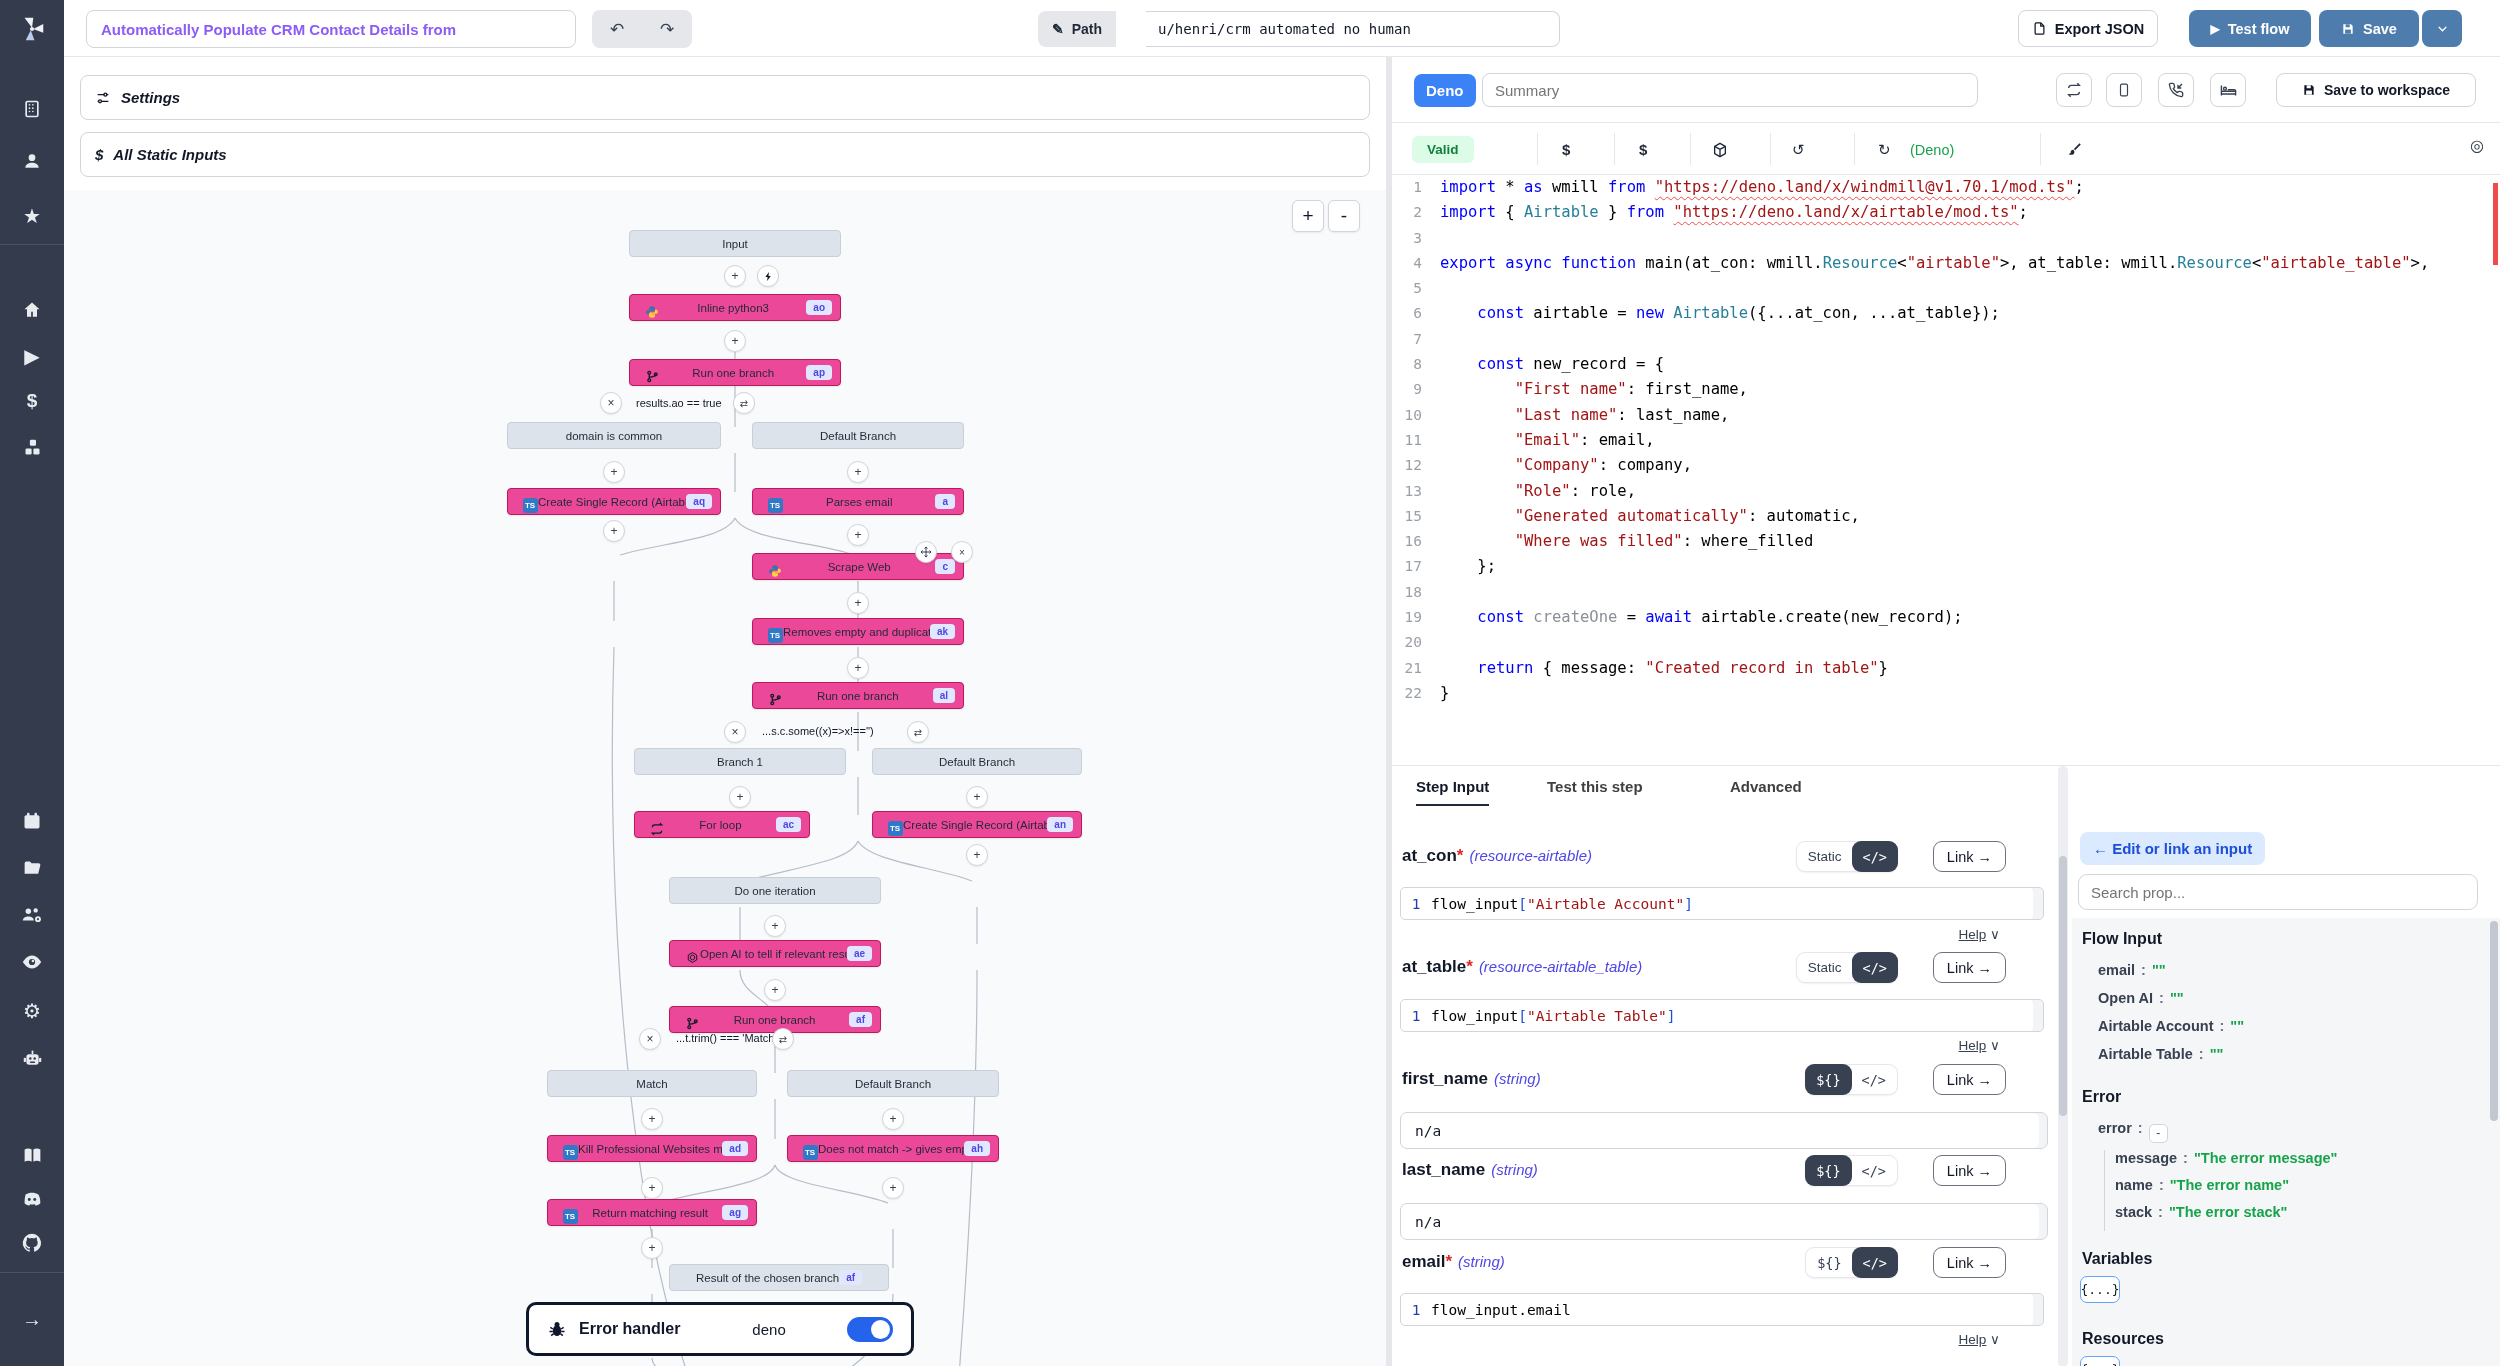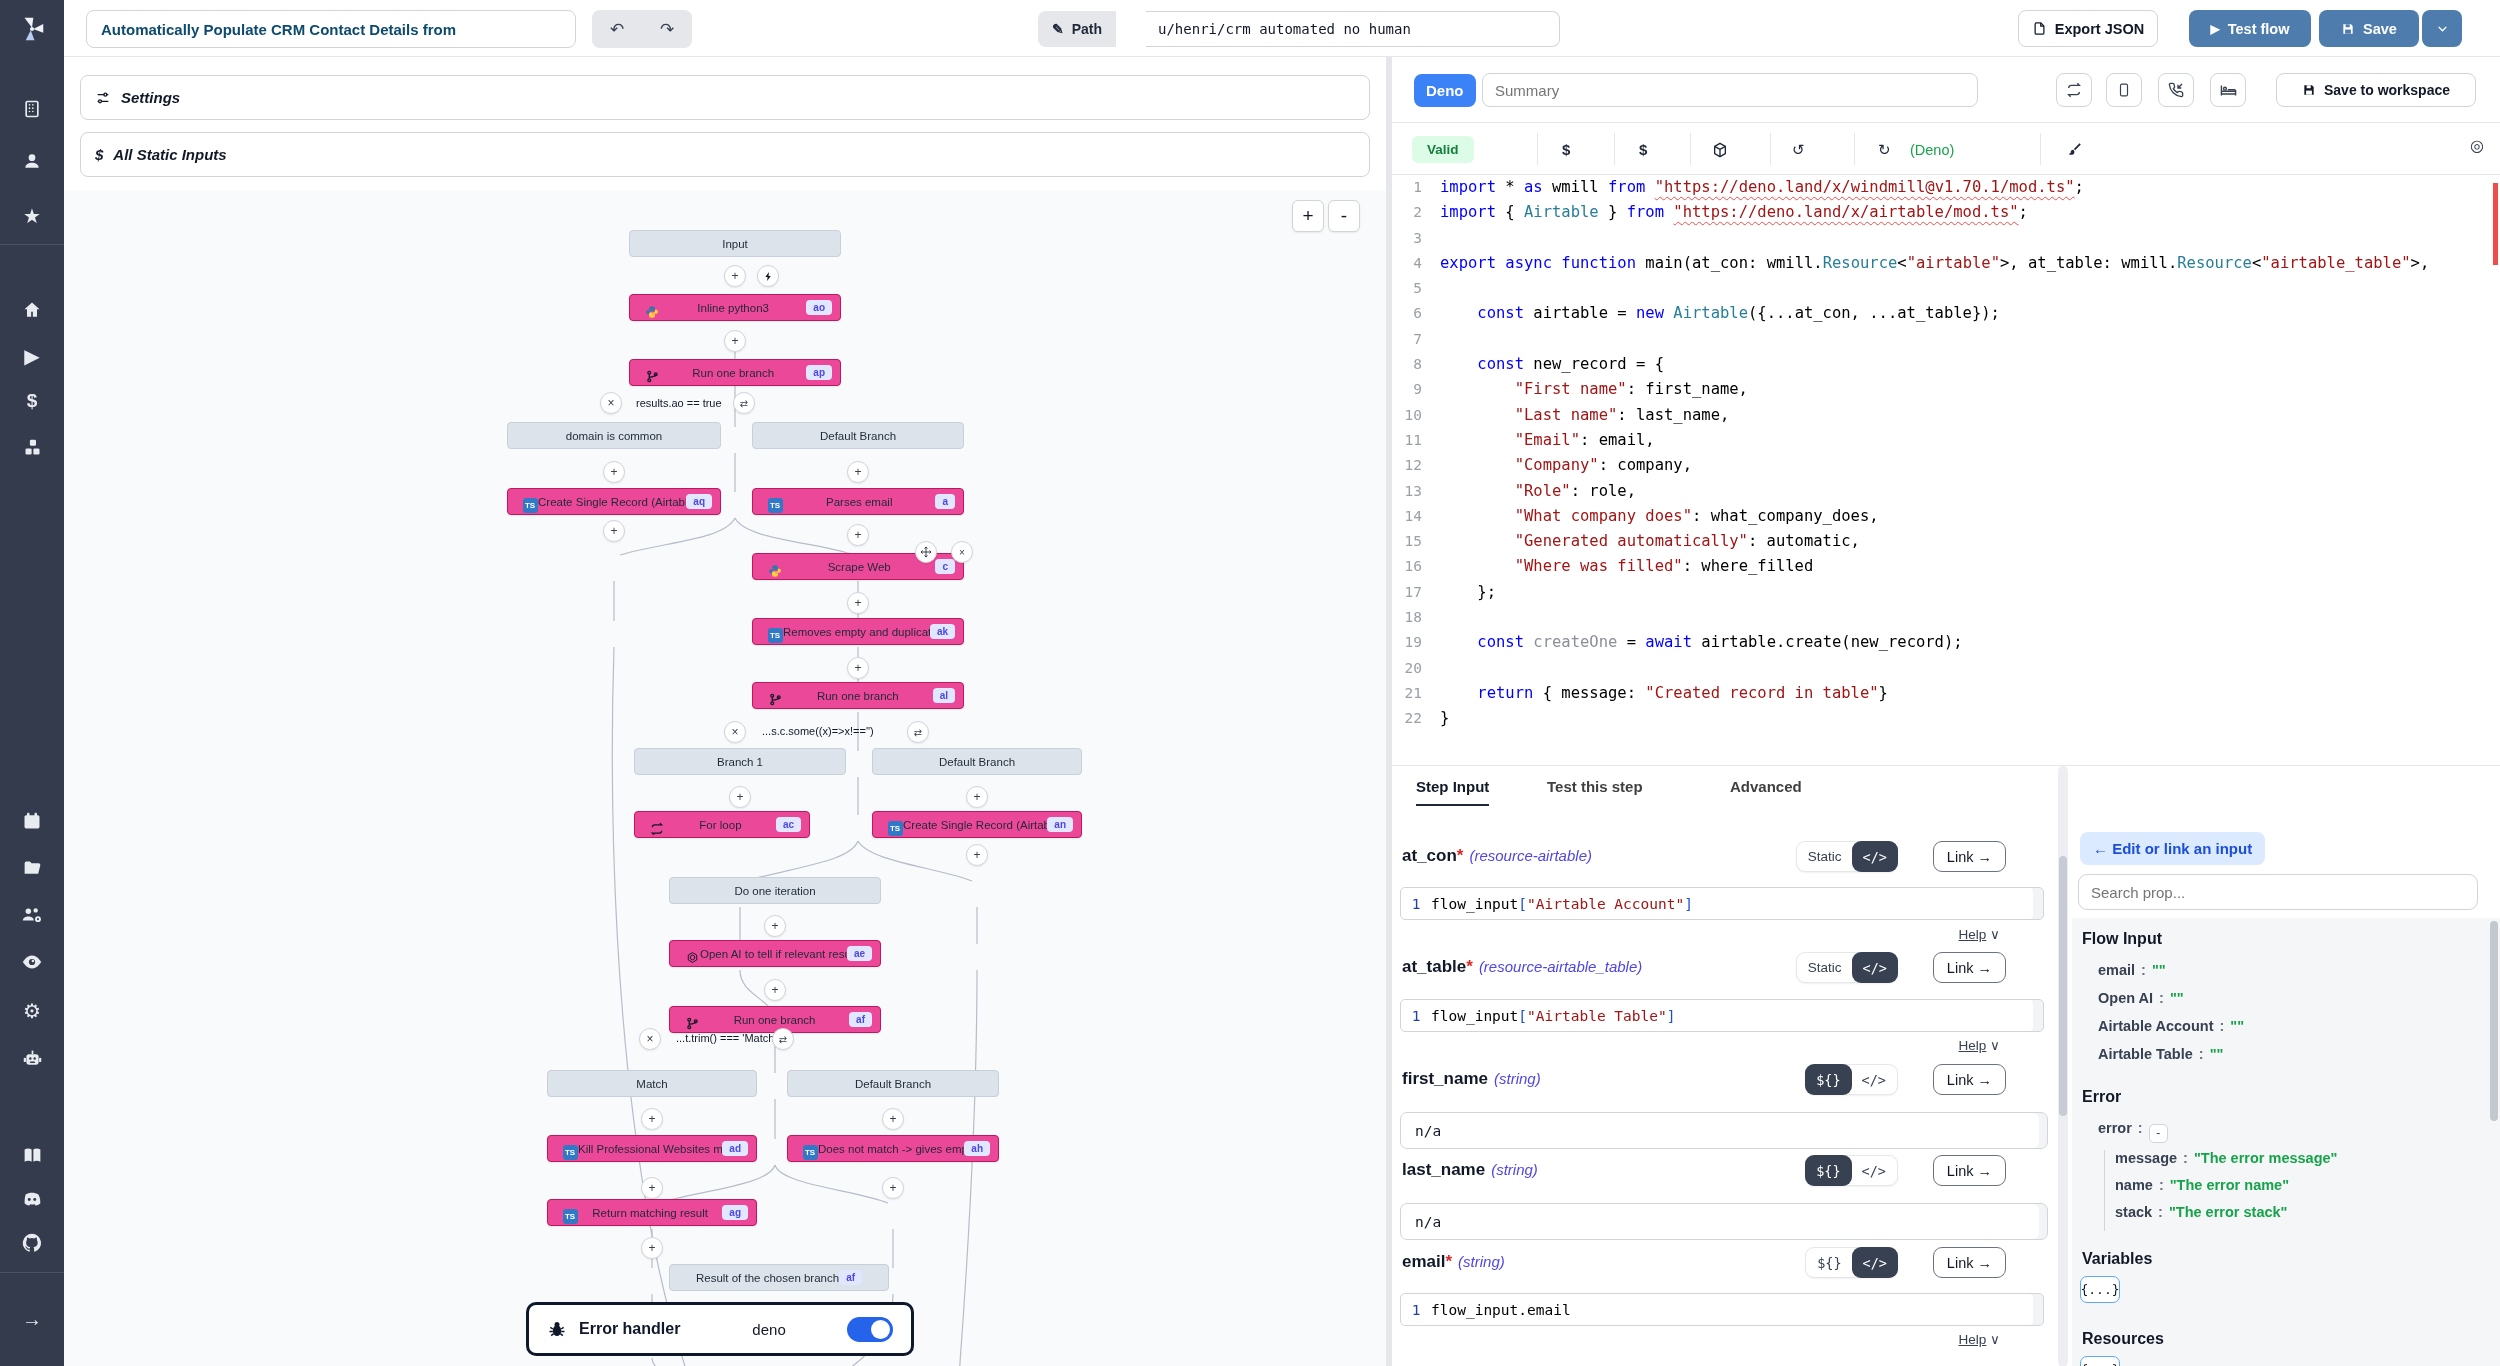--- a/index.html
+++ b/index.html
@@ -10,21 +10,21 @@
 
   
   #sidebar { position:absolute; left:0; top:0; width:64px; height:1366px; background:#333b4c; z-index:30; }
   .sb-icon { position:absolute; left:0; width:64px; height:34px; display:flex; align-items:center; justify-content:center; color:#e8ebf0; font-size:20px; cursor:pointer; }
   .sb-icon svg { display:block; }
   .sb-div { position:absolute; left:0; width:64px; border-top:1px solid #4a5264; }
   #logo { position:absolute; left:0; top:8px; width:64px; height:42px; display:flex; align-items:center; justify-content:center; }
 
   
   #topbar { position:absolute; left:64px; top:0; width:2436px; height:57px; background:#fff; border-bottom:1px solid #e5e7eb; z-index:20; }
-  #title-input { position:absolute; left:22px; top:10px; width:490px; height:38px; border:1px solid #d1d5db; border-radius:8px; padding:0 14px; font-weight:700; font-size:15px; color:#0c4a6e; font-family:"Liberation Sans",sans-serif; }
+  #title-input { position:absolute; left:22px; top:10px; width:490px; height:38px; border:1px solid #d1d5db; border-radius:8px; padding:0 14px; font-weight:700; font-size:15px; color:#8b5cf6; font-family:"Liberation Sans",sans-serif; }
   #undoredo { position:absolute; left:528px; top:10px; height:38px; background:#e5e7eb; border-radius:8px; display:flex; }
   #undoredo .ur { width:50px; height:38px; display:flex; align-items:center; justify-content:center; font-size:17px; color:#374151; cursor:pointer; }
   #path-chip { position:absolute; left:974px; top:11px; height:36px; background:#e5e7eb; border-radius:8px 0 0 8px; display:flex; align-items:center; padding:0 14px; gap:8px; font-size:14px; font-weight:700; color:#1f2937; }
   #path-input { position:absolute; left:1082px; top:11px; width:414px; height:36px; border:1px solid #d1d5db; border-left:none; border-radius:0 8px 8px 0; padding:0 12px; font-size:14px; color:#111827; font-family:"DejaVu Sans Mono",monospace; }
   .tb-btn { position:absolute; top:10px; height:37px; display:flex; align-items:center; justify-content:center; gap:8px; border-radius:8px; font-size:14.5px; font-weight:600; cursor:pointer; }
   #export-json { left:1954px; width:140px; background:#fff; border:1px solid #d1d5db; color:#111827; }
   #test-flow { left:2125px; width:122px; background:#4e7dad; color:#fff; }
   #save-btn { left:2255px; width:100px; background:#4e7dad; color:#fff; }
   #save-more { left:2358px; width:40px; background:#4e7dad; color:#fff; font-size:13px; }
 
@@ -622,21 +622,20 @@
           <div class="cl"><span class="ln">4</span><span><span class="tk">export </span><span class="tk">async </span><span class="tk">function </span><span>main(at_con: wmill.</span><span class="tt">Resource</span><span>&lt;</span><span class="ts">"airtable"</span><span>&gt;, at_table: wmill.</span><span class="tt">Resource</span><span>&lt;</span><span class="ts">"airtable_table"</span><span>&gt;,</span></span></div>
           <div class="cl"><span class="ln">5</span><span></span></div>
           <div class="cl"><span class="ln">6</span><span><span>    </span><span class="tk">const </span><span>airtable = </span><span class="tk">new </span><span class="tt">Airtable</span><span>({...at_con, ...at_table});</span></span></div>
           <div class="cl"><span class="ln">7</span><span></span></div>
           <div class="cl"><span class="ln">8</span><span><span>    </span><span class="tk">const </span><span>new_record = {</span></span></div>
           <div class="cl"><span class="ln">9</span><span><span>        </span><span class="ts">"First name"</span><span>: first_name,</span></span></div>
           <div class="cl"><span class="ln">10</span><span><span>        </span><span class="ts">"Last name"</span><span>: last_name,</span></span></div>
           <div class="cl"><span class="ln">11</span><span><span>        </span><span class="ts">"Email"</span><span>: email,</span></span></div>
           <div class="cl"><span class="ln">12</span><span><span>        </span><span class="ts">"Company"</span><span>: company,</span></span></div>
           <div class="cl"><span class="ln">13</span><span><span>        </span><span class="ts">"Role"</span><span>: role,</span></span></div>
-          <div class="cl"><span class="ln">14</span><span><span>        </span><span class="ts">"What company does"</span><span>: what_company_does,</span></span></div>
           <div class="cl"><span class="ln">15</span><span><span>        </span><span class="ts">"Generated automatically"</span><span>: automatic,</span></span></div>
           <div class="cl"><span class="ln">16</span><span><span>        </span><span class="ts">"Where was filled"</span><span>: where_filled</span></span></div>
           <div class="cl"><span class="ln">17</span><span><span>    };</span></span></div>
           <div class="cl"><span class="ln">18</span><span></span></div>
           <div class="cl"><span class="ln">19</span><span><span>    </span><span class="tk">const </span><span class="td">createOne</span><span> = </span><span class="tk">await </span><span>airtable.create(new_record);</span></span></div>
           <div class="cl"><span class="ln">20</span><span></span></div>
           <div class="cl"><span class="ln">21</span><span><span>    </span><span class="tk">return </span><span>{ message: </span><span class="ts">"Created record in table"</span><span>}</span></span></div>
           <div class="cl"><span class="ln">22</span><span><span>}</span></span></div>
         </div>
       <div id="err-marker"></div>

